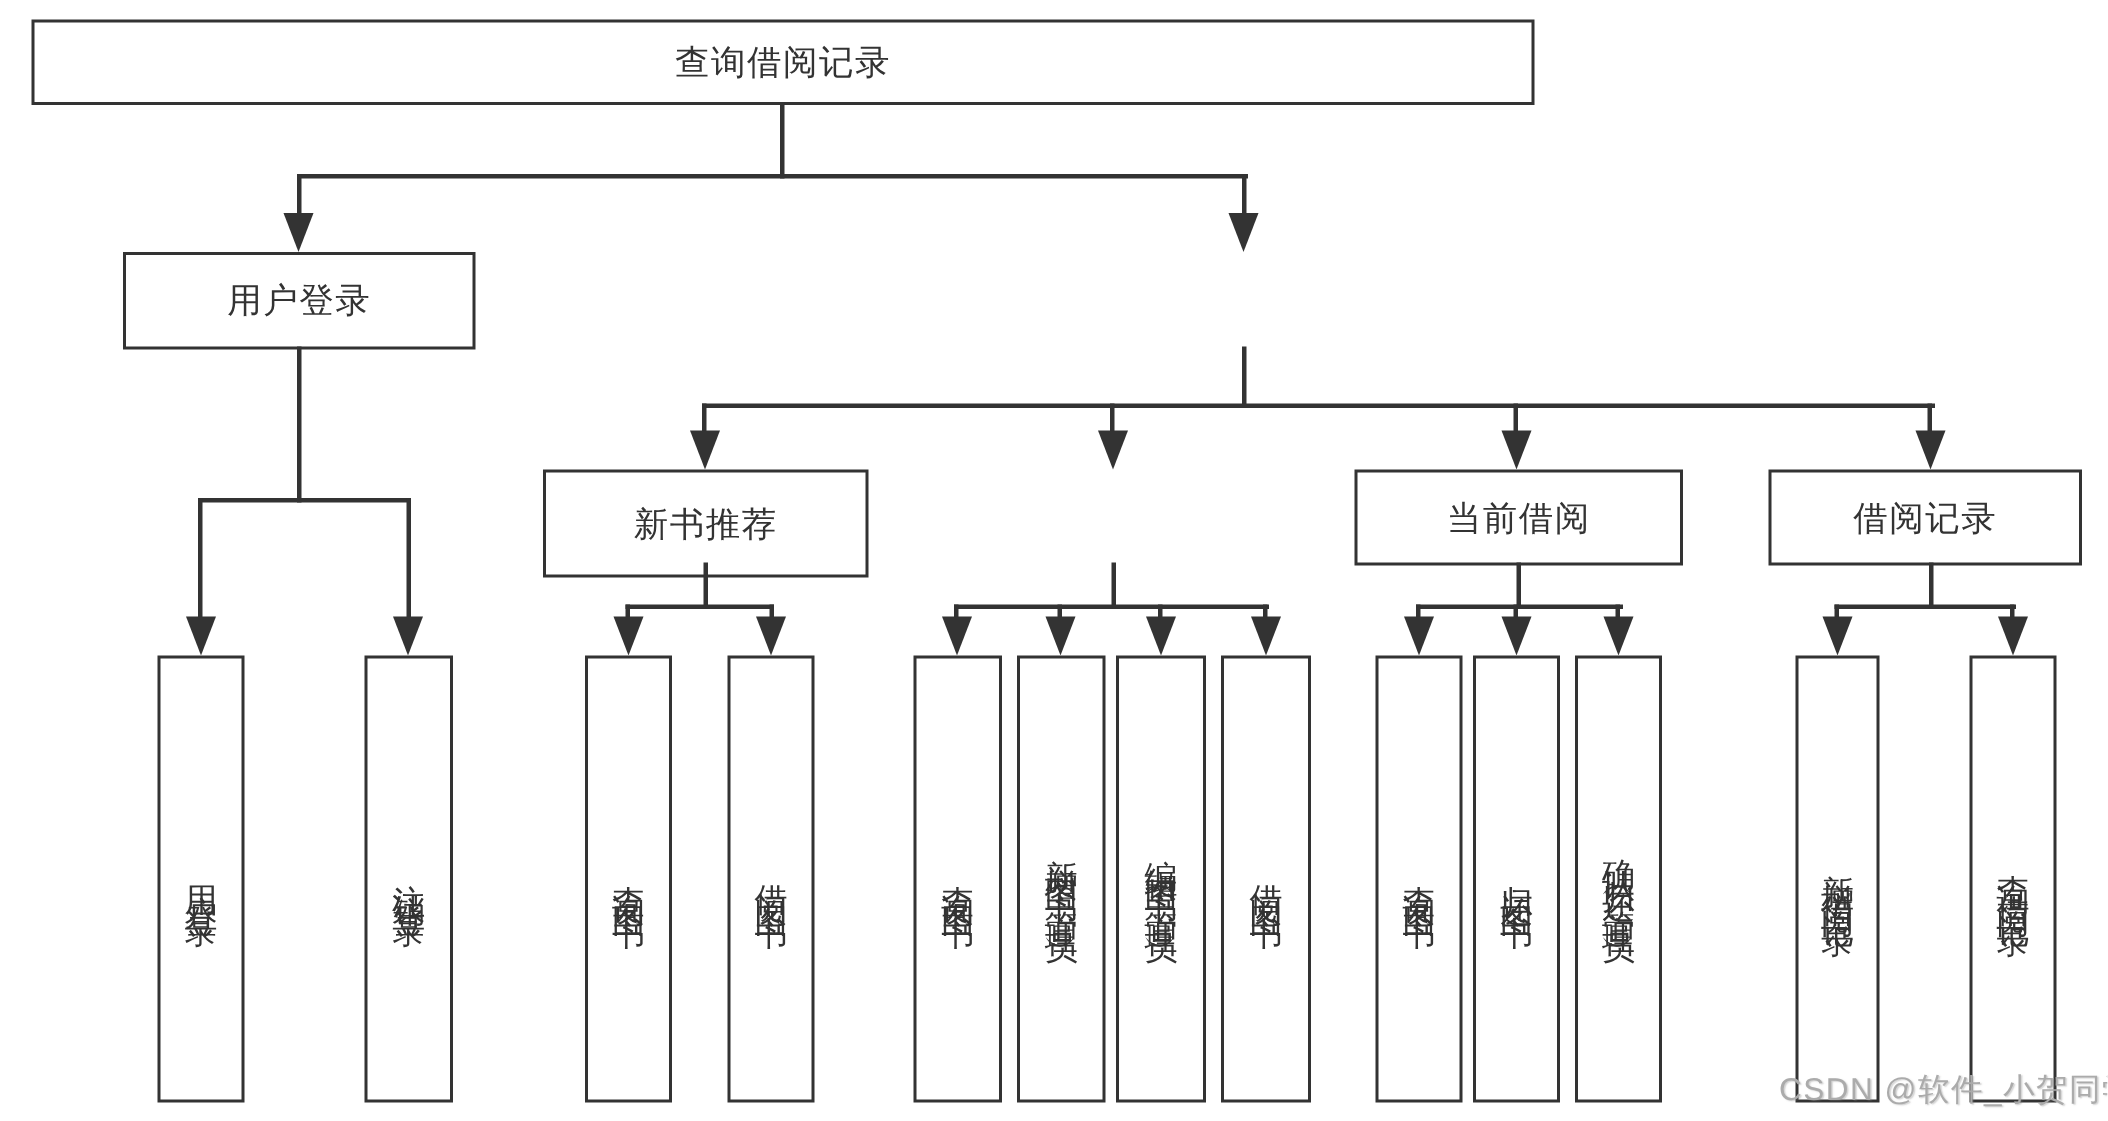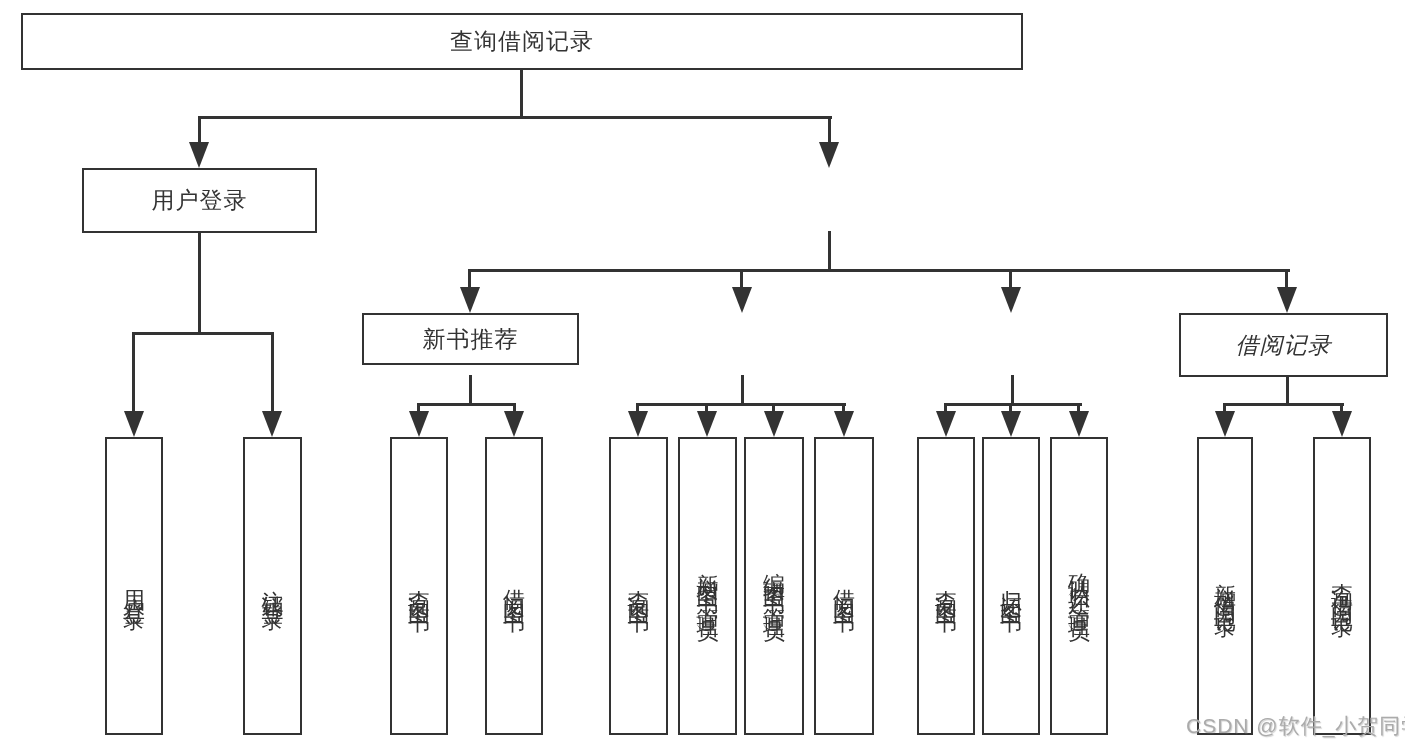--- a/index.html
+++ b/index.html
@@ -95,24 +95,27 @@
   <div class="line" style="left:468px; top:269px; width:822px; height:3px;"></div>
   <div class="line" style="left:468px; top:269px; width:3px; height:20px;"></div>
   <div class="arrow" style="left:460px; top:287px;"></div>
   <div class="line" style="left:740px; top:269px; width:3px; height:20px;"></div>
   <div class="arrow" style="left:732px; top:287px;"></div>
   <div class="line" style="left:1009px; top:269px; width:3px; height:20px;"></div>
   <div class="arrow" style="left:1001px; top:287px;"></div>
   <div class="line" style="left:1285px; top:269px; width:3px; height:20px;"></div>
   <div class="arrow" style="left:1277px; top:287px;"></div>
 
-  <div class="box" style="left:362px; top:313px; width:217px; height:52px;">
+  <div class="box" style="left:362px; top:313px; width:217px; height:72px;">
     <span>新书推荐</span>
   </div>
-  <div class="box" style="left:1179px; top:313px; width:209px; height:64px;font-style:italic;">
+  <div class="box" style="left:903px; top:313px; width:219px; height:64px;">
+    <span>当前借阅</span>
+  </div>
+  <div class="box" style="left:1179px; top:313px; width:209px; height:64px;">
     <span>借阅记录</span>
   </div>
 
   <div class="line" style="left:469px; top:375px; width:3px; height:31px;"></div>
   <div class="line" style="left:417px; top:403px; width:99px; height:3px;"></div>
   <div class="line" style="left:417px; top:403px; width:3px; height:10px;"></div>
   <div class="arrow" style="left:409px; top:411px;"></div>
   <div class="line" style="left:513px; top:403px; width:3px; height:10px;"></div>
   <div class="arrow" style="left:504px; top:411px;"></div>
 

